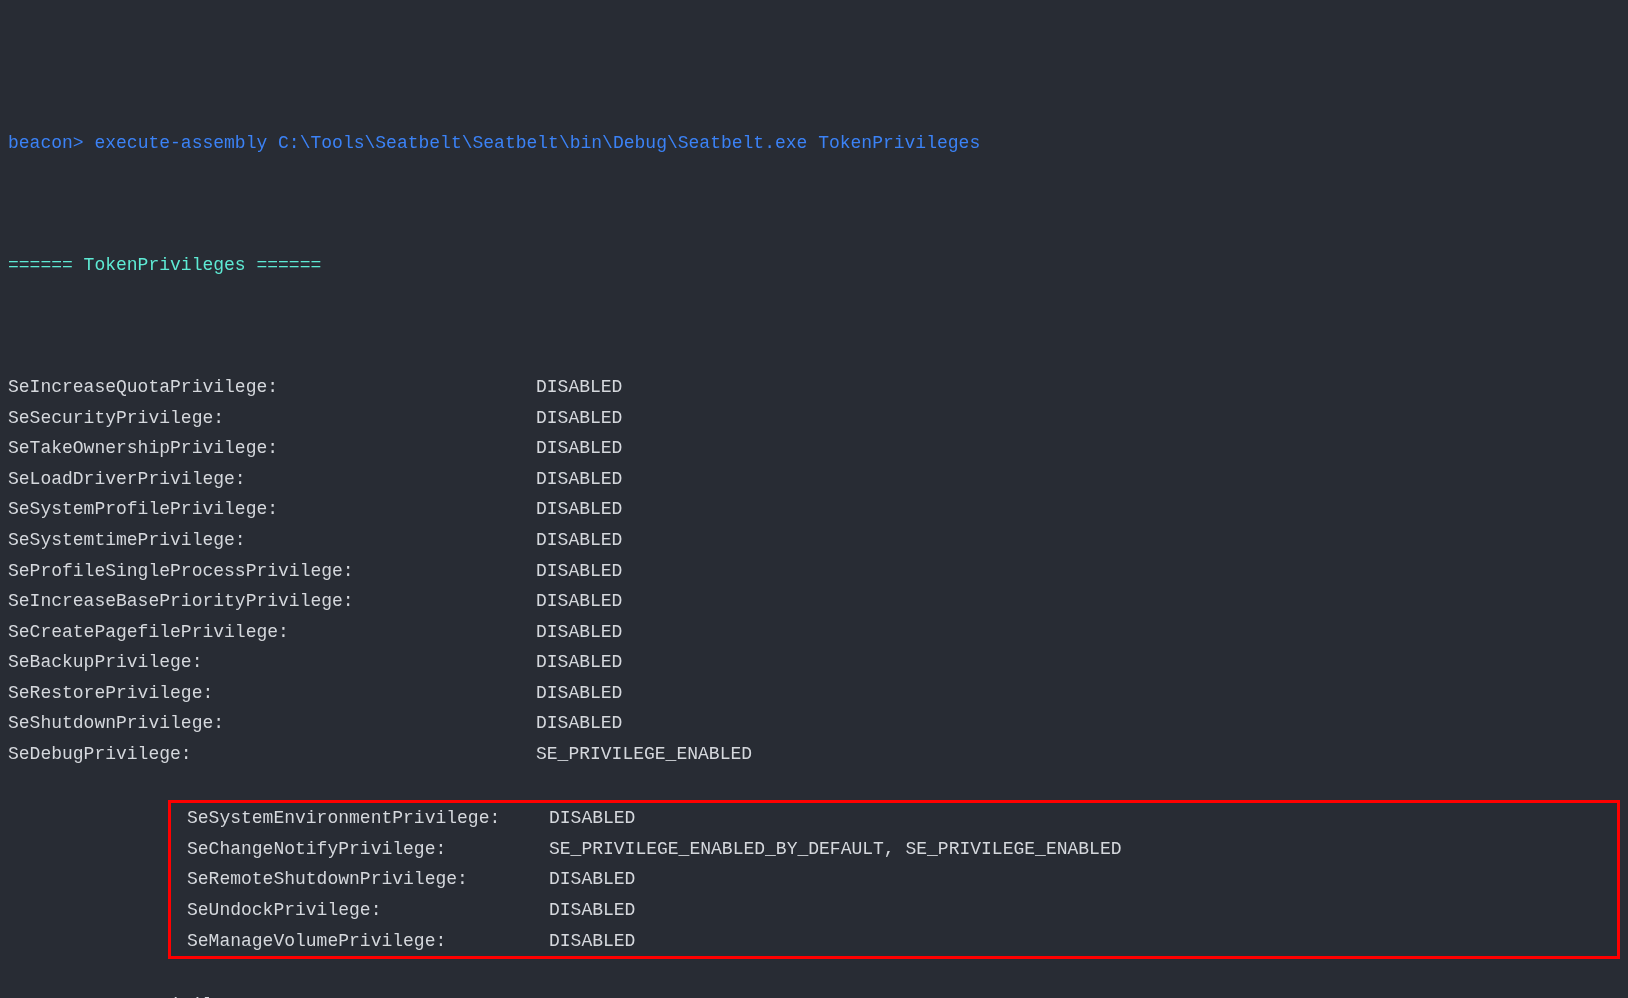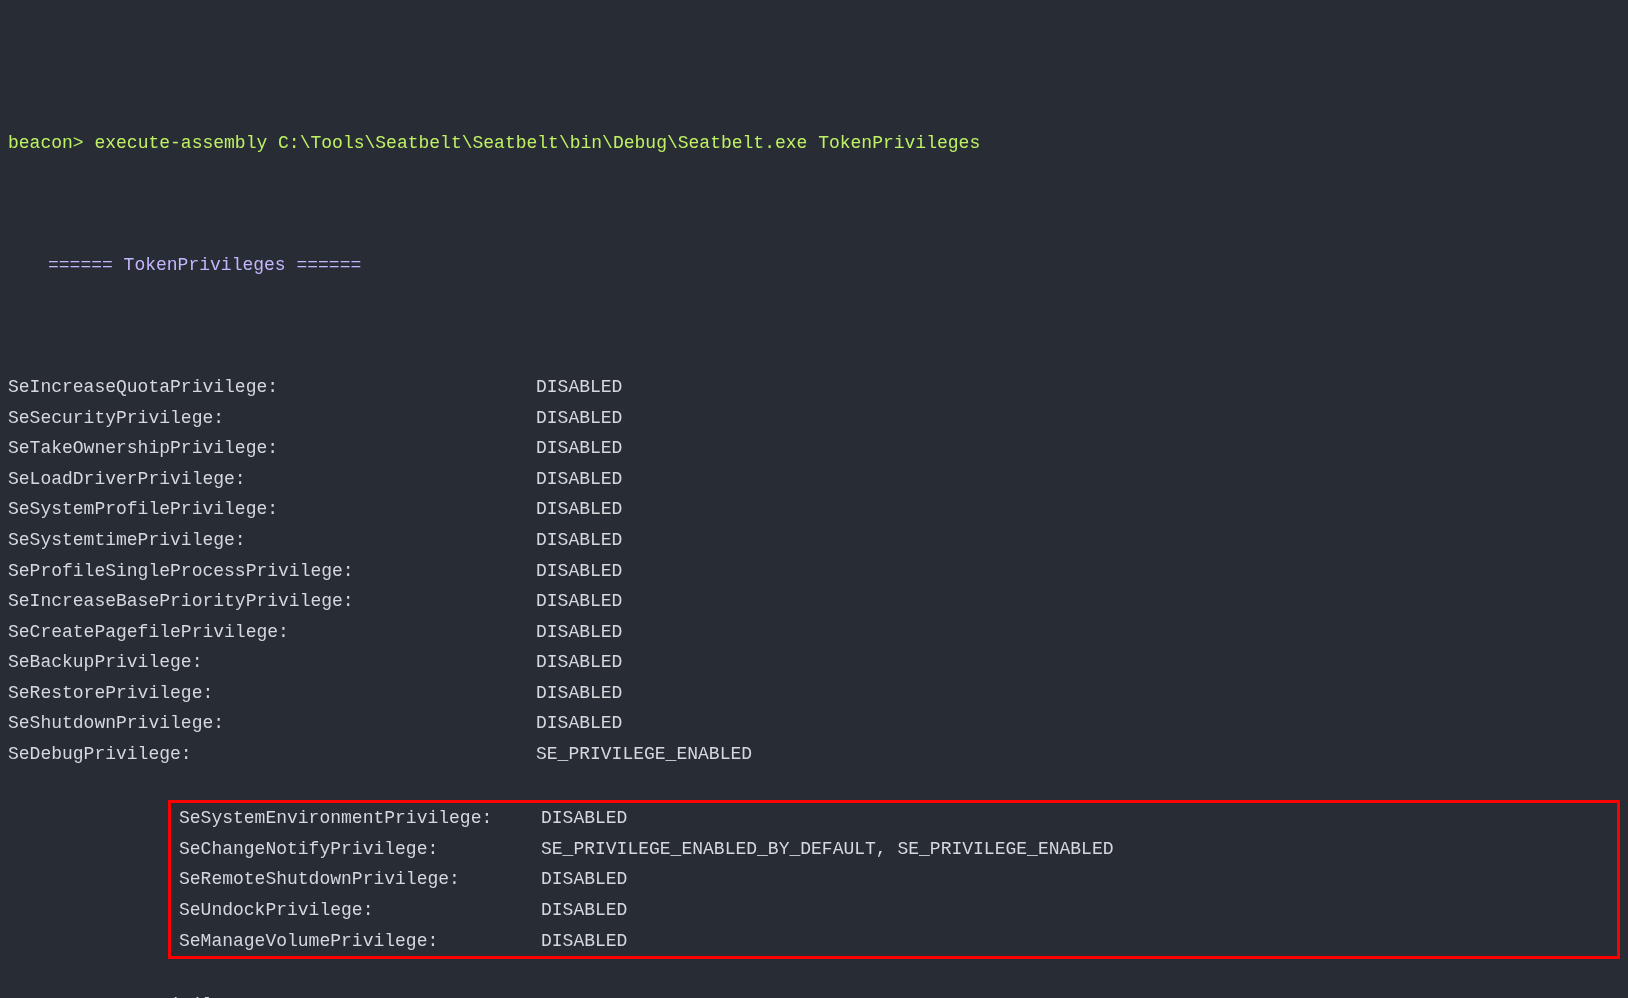--- a/index.html
+++ b/index.html
@@ -12,42 +12,41 @@
       color: #d5d8dd;
       font-family: 'Consolas', 'Courier New', monospace;
       font-size: 18px;
       line-height: 1.7;
       padding: 6px 8px;
       width: 1628px;
       min-height: 998px;
       white-space: pre;
     }
     .prompt {
-      color: #bef264;
+      color: #3b82f6;
     }
     .section-header {
-      color: #c4b5fd;
-      margin-left: 40px;
+      color: #5eead4;
     }
     .priv-row {
       display: block;
     }
     .priv-name {
       display: inline-block;
       width: 510px;
       text-align: left;
     }
     .priv-value {
       display: inline-block;
       padding-left: 18px;
     }
     .highlight-box {
       border: 3px solid #ff0000;
       margin-left: 160px;
-      padding: 0px 8px;
+      padding: 0px 16px;
     }
     .highlight-box .priv-name {
       width: 344px;
     }
     .blank-line {
       height: 30px;
     }
   </style>
 </head>
 <body>

